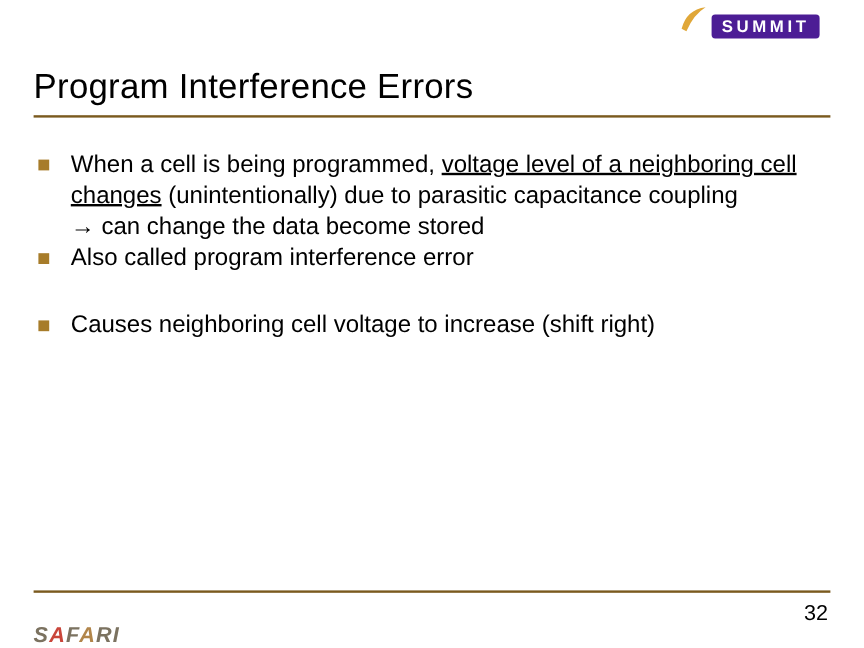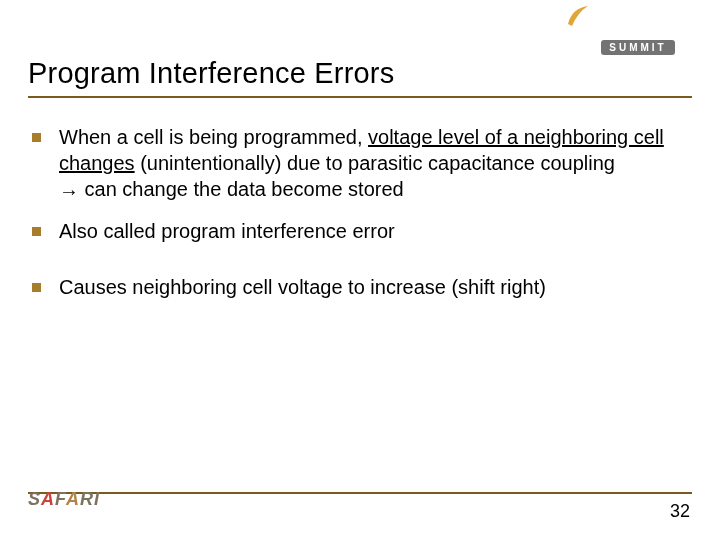--- a/index.html
+++ b/index.html
@@ -47,48 +47,47 @@
   }
   .logo-top .flash { color: #d1a33a; }
   .logo-top .memory { color: #152a6a; }
   .logo-top .summit-wrap {
     margin-top: 2px;
     display: flex;
     justify-content: center;
   }
   .logo-top .summit {
     display: inline-block;
-    background: #737373;
+    background: #4c1d95;
     color: #fff;
     font-family: Arial, sans-serif;
     font-weight: bold;
     font-style: normal;
-    font-size: 10px;
+    font-size: 14px;
     letter-spacing: 3px;
     padding: 2px 8px;
     border-radius: 3px;
-    margin-top: 28px;
   }
   .logo-top .swoosh {
     position: absolute;
     top: -6px; left: -12px;
     width: 24px; height: 24px;
   }
   .content {
     padding-left: 4px;
     padding-right: 6px;
   }
   .bullet-item {
     display: flex;
     align-items: flex-start;
     font-size: 20px;
     line-height: 1.3;
     color: #000;
   }
-  .bullet-item.tight { margin-bottom: 30px; margin-top: 16px; }
+  .bullet-item.tight { margin-bottom: 30px; }
   .bullet-marker {
     width: 9px;
     height: 9px;
     background: #a77c2a;
     margin-top: 9px;
     margin-right: 18px;
     flex-shrink: 0;
   }
   .bullet-text { flex: 1; }
   .underline { text-decoration: underline; }
@@ -97,21 +96,21 @@
     position: absolute;
     left: 28px;
     right: 28px;
     bottom: 46px;
     border: none;
     border-top: 2px solid #7a5a1e;
   }
   .logo-safari {
     position: absolute;
     left: 28px;
-    bottom: 30px;
+    bottom: 0;
     font-family: Arial, sans-serif;
     font-weight: bold;
     font-style: italic;
     font-size: 18px;
     letter-spacing: 1px;
     color: #7b7260;
   }
   .logo-safari .r1 { color: #c9453a; }
   .logo-safari .r2 { color: #b1854a; }
   .page-num {

